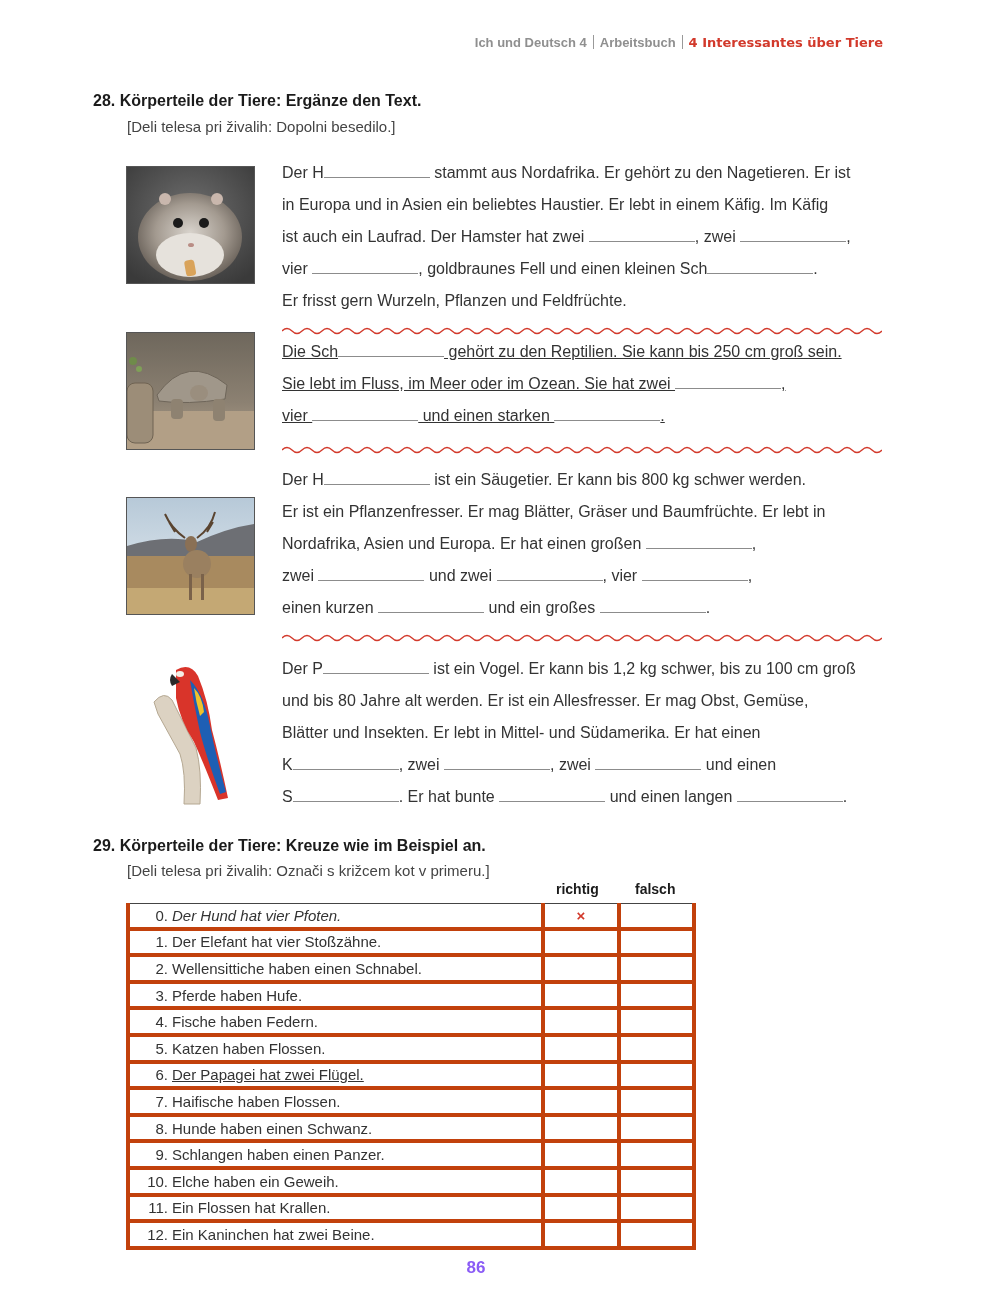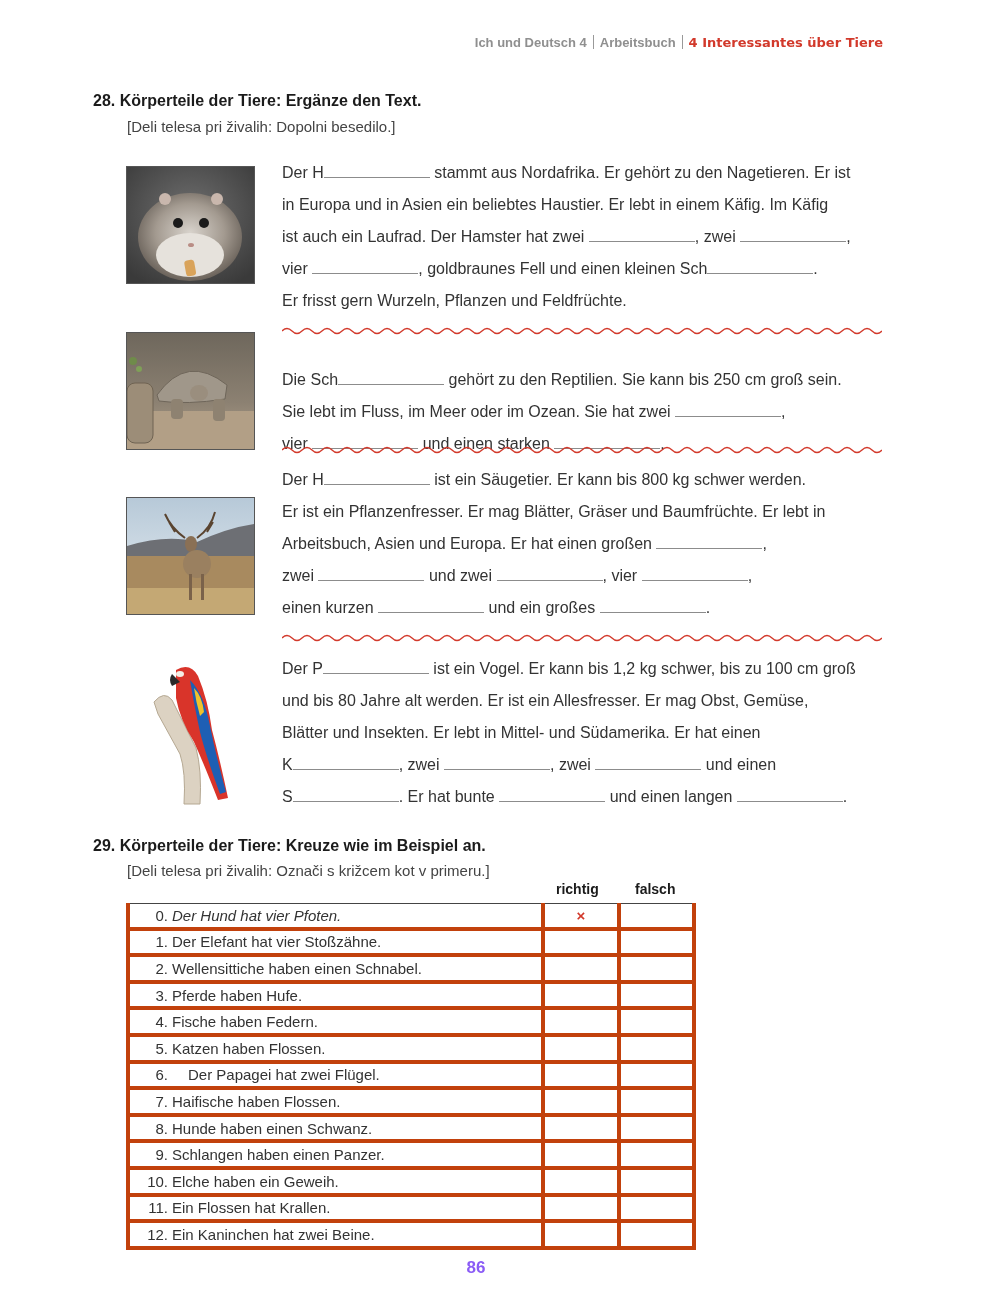--- a/index.html
+++ b/index.html
@@ -84,21 +84,21 @@
     <path d="M30 62 Q60 20 100 52 L98 66 Q60 72 32 68 Z" fill="#a0978a" stroke="#6f665a"></path>
     <ellipse cx="72" cy="60" rx="9" ry="8" fill="#9a8e7e"></ellipse>
     <rect x="44" y="66" width="12" height="20" rx="4" fill="#8e8271"></rect>
     <rect x="86" y="66" width="12" height="22" rx="4" fill="#8e8271"></rect>
     <rect x="0" y="50" width="26" height="60" rx="8" fill="#9c8d78" stroke="#6f6352"></rect>
     <circle cx="6" cy="28" r="4" fill="#6f8b4a"></circle>
       <circle cx="12" cy="36" r="3" fill="#7fa057"></circle>
   </svg>
 </div>
 
-<div class="para" style="top:364px;">
+<div class="para" style="top:336px;text-decoration:underline;">
     <div class="line"><span>Die Sch</span><span class="blank"></span><span> gehört zu den Reptilien. Sie kann bis 250 cm groß sein.</span></div>
     <div class="line"><span>Sie lebt im Fluss, im Meer oder im Ozean. Sie hat zwei </span><span class="blank"></span><span>,</span></div>
     <div class="line"><span>vier </span><span class="blank"></span><span> und einen starken </span><span class="blank"></span><span>.</span></div>
   </div>
 <svg class="wave" style="top:445px;">
     <path d="M0 5 Q5 0 10 5 Q15 10 20 5 Q25 0 30 5 Q35 10 40 5 Q45 0 50 5 Q55 10 60 5 Q65 0 70 5 Q75 10 80 5 Q85 0 90 5 Q95 10 100 5 Q105 0 110 5 Q115 10 120 5 Q125 0 130 5 Q135 10 140 5 Q145 0 150 5 Q155 10 160 5 Q165 0 170 5 Q175 10 180 5 Q185 0 190 5 Q195 10 200 5 Q205 0 210 5 Q215 10 220 5 Q225 0 230 5 Q235 10 240 5 Q245 0 250 5 Q255 10 260 5 Q265 0 270 5 Q275 10 280 5 Q285 0 290 5 Q295 10 300 5 Q305 0 310 5 Q315 10 320 5 Q325 0 330 5 Q335 10 340 5 Q345 0 350 5 Q355 10 360 5 Q365 0 370 5 Q375 10 380 5 Q385 0 390 5 Q395 10 400 5 Q405 0 410 5 Q415 10 420 5 Q425 0 430 5 Q435 10 440 5 Q445 0 450 5 Q455 10 460 5 Q465 0 470 5 Q475 10 480 5 Q485 0 490 5 Q495 10 500 5 Q505 0 510 5 Q515 10 520 5 Q525 0 530 5 Q535 10 540 5 Q545 0 550 5 Q555 10 560 5 Q565 0 570 5 Q575 10 580 5 Q585 0 590 5 Q595 10 600 5" stroke="#d2392b" stroke-width="1.3" fill="none"></path>
   </svg>
 
 <div class="photo" style="top:497px;height:116px;">
   <svg width="127" height="116" viewBox="0 0 127 116">
@@ -116,21 +116,21 @@
     <ellipse cx="64" cy="46" rx="6" ry="8" fill="#8a7055"></ellipse>
     <ellipse cx="70" cy="66" rx="14" ry="14" fill="#9a8060"></ellipse>
     <rect x="62" y="76" width="3" height="26" fill="#7a624a"></rect>
     <rect x="74" y="76" width="3" height="26" fill="#7a624a"></rect>
   </svg>
 </div>
 
 <div class="para" style="top:464px;">
     <div class="line"><span>Der H</span><span class="blank"></span><span> ist ein Säugetier. Er kann bis 800 kg schwer werden.</span></div>
     <div class="line"><span>Er ist ein Pflanzenfresser. Er mag Blätter, Gräser und Baumfrüchte. Er lebt in</span></div>
-    <div class="line"><span>Arbeitsbuch, Asien und Europa. Er hat einen großen </span><span class="blank"></span><span>,</span></div>
+    <div class="line"><span>Nordafrika, Asien und Europa. Er hat einen großen </span><span class="blank"></span><span>,</span></div>
     <div class="line"><span>zwei </span><span class="blank"></span><span> und zwei </span><span class="blank"></span><span>, vier </span><span class="blank"></span><span>,</span></div>
     <div class="line"><span>einen kurzen </span><span class="blank"></span><span> und ein großes </span><span class="blank"></span><span>.</span></div>
   </div>
 <svg class="wave" style="top:633px;">
     <path d="M0 5 Q5 0 10 5 Q15 10 20 5 Q25 0 30 5 Q35 10 40 5 Q45 0 50 5 Q55 10 60 5 Q65 0 70 5 Q75 10 80 5 Q85 0 90 5 Q95 10 100 5 Q105 0 110 5 Q115 10 120 5 Q125 0 130 5 Q135 10 140 5 Q145 0 150 5 Q155 10 160 5 Q165 0 170 5 Q175 10 180 5 Q185 0 190 5 Q195 10 200 5 Q205 0 210 5 Q215 10 220 5 Q225 0 230 5 Q235 10 240 5 Q245 0 250 5 Q255 10 260 5 Q265 0 270 5 Q275 10 280 5 Q285 0 290 5 Q295 10 300 5 Q305 0 310 5 Q315 10 320 5 Q325 0 330 5 Q335 10 340 5 Q345 0 350 5 Q355 10 360 5 Q365 0 370 5 Q375 10 380 5 Q385 0 390 5 Q395 10 400 5 Q405 0 410 5 Q415 10 420 5 Q425 0 430 5 Q435 10 440 5 Q445 0 450 5 Q455 10 460 5 Q465 0 470 5 Q475 10 480 5 Q485 0 490 5 Q495 10 500 5 Q505 0 510 5 Q515 10 520 5 Q525 0 530 5 Q535 10 540 5 Q545 0 550 5 Q555 10 560 5 Q565 0 570 5 Q575 10 580 5 Q585 0 590 5 Q595 10 600 5" stroke="#d2392b" stroke-width="1.3" fill="none"></path>
   </svg>
 
 <div style="position:absolute;left:150px;top:660px;width:90px;height:146px;">
   <svg width="90" height="146" viewBox="0 0 90 146">
     <path d="M4 42 Q14 30 22 40 L46 88 Q52 110 50 144 L34 144 Q36 112 30 94 L8 54 Z" fill="#dcd2c2" stroke="#b5a892"></path>
@@ -181,21 +181,21 @@
         <td class="stmt"><span class="num">4.</span><span style="margin-left: 4px;">Fische haben Federn.</span></td>
         <td class="box"></td>
         <td class="box"></td>
       </tr>
       <tr>
         <td class="stmt"><span class="num">5.</span><span style="margin-left: 4px;">Katzen haben Flossen.</span></td>
         <td class="box"></td>
         <td class="box"></td>
       </tr>
       <tr>
-        <td class="stmt"><span class="num">6.</span><span style="margin-left: 20px;">Der Papagei hat zwei Flügel.</span></td>
+        <td class="stmt"><span class="num">6.</span><span style="margin-left: 4px; text-decoration: underline;">Der Papagei hat zwei Flügel.</span></td>
         <td class="box"></td>
         <td class="box"></td>
       </tr>
       <tr>
         <td class="stmt"><span class="num">7.</span><span style="margin-left: 4px;">Haifische haben Flossen.</span></td>
         <td class="box"></td>
         <td class="box"></td>
       </tr>
       <tr>
         <td class="stmt"><span class="num">8.</span><span style="margin-left: 4px;">Hunde haben einen Schwanz.</span></td>

